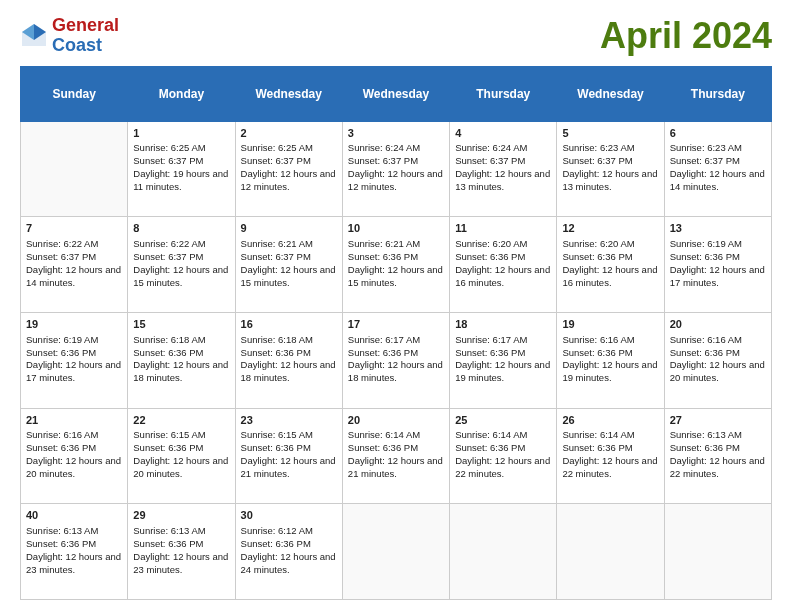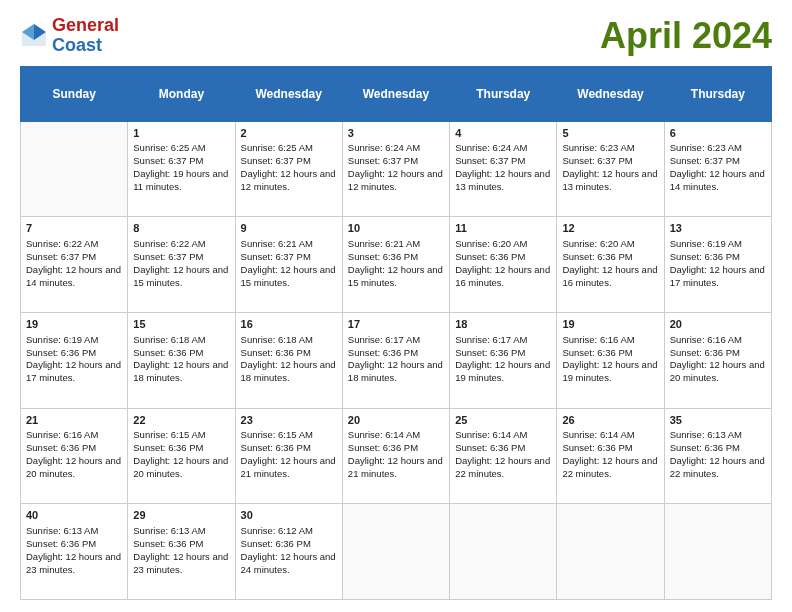--- a/index.html
+++ b/index.html
@@ -152,21 +152,21 @@
           <td><span class="day-num">19</span><span>Sunrise: 6:16 AM</span><br><span>Sunset: 6:36 PM</span><br><span>Daylight: 12 hours and 19 minutes.</span></td>
           <td><span class="day-num">20</span><span>Sunrise: 6:16 AM</span><br><span>Sunset: 6:36 PM</span><br><span>Daylight: 12 hours and 20 minutes.</span></td>
         </tr>
         <tr>
           <td><span class="day-num">21</span><span>Sunrise: 6:16 AM</span><br><span>Sunset: 6:36 PM</span><br><span>Daylight: 12 hours and 20 minutes.</span></td>
           <td><span class="day-num">22</span><span>Sunrise: 6:15 AM</span><br><span>Sunset: 6:36 PM</span><br><span>Daylight: 12 hours and 20 minutes.</span></td>
           <td><span class="day-num">23</span><span>Sunrise: 6:15 AM</span><br><span>Sunset: 6:36 PM</span><br><span>Daylight: 12 hours and 21 minutes.</span></td>
           <td><span class="day-num">20</span><span>Sunrise: 6:14 AM</span><br><span>Sunset: 6:36 PM</span><br><span>Daylight: 12 hours and 21 minutes.</span></td>
           <td><span class="day-num">25</span><span>Sunrise: 6:14 AM</span><br><span>Sunset: 6:36 PM</span><br><span>Daylight: 12 hours and 22 minutes.</span></td>
           <td><span class="day-num">26</span><span>Sunrise: 6:14 AM</span><br><span>Sunset: 6:36 PM</span><br><span>Daylight: 12 hours and 22 minutes.</span></td>
-          <td><span class="day-num">35</span><span>Sunrise: 6:13 AM</span><br><span>Sunset: 6:36 PM</span><br><span>Daylight: 12 hours and 22 minutes.</span></td>
+          <td><span class="day-num">27</span><span>Sunrise: 6:13 AM</span><br><span>Sunset: 6:36 PM</span><br><span>Daylight: 12 hours and 22 minutes.</span></td>
         </tr>
         <tr>
           <td><span class="day-num">40</span><span>Sunrise: 6:13 AM</span><br><span>Sunset: 6:36 PM</span><br><span>Daylight: 12 hours and 23 minutes.</span></td>
           <td><span class="day-num">29</span><span>Sunrise: 6:13 AM</span><br><span>Sunset: 6:36 PM</span><br><span>Daylight: 12 hours and 23 minutes.</span></td>
           <td><span class="day-num">30</span><span>Sunrise: 6:12 AM</span><br><span>Sunset: 6:36 PM</span><br><span>Daylight: 12 hours and 24 minutes.</span></td>
           <td class="empty"></td>
           <td class="empty"></td>
           <td class="empty"></td>
           <td class="empty"></td>
         </tr>

